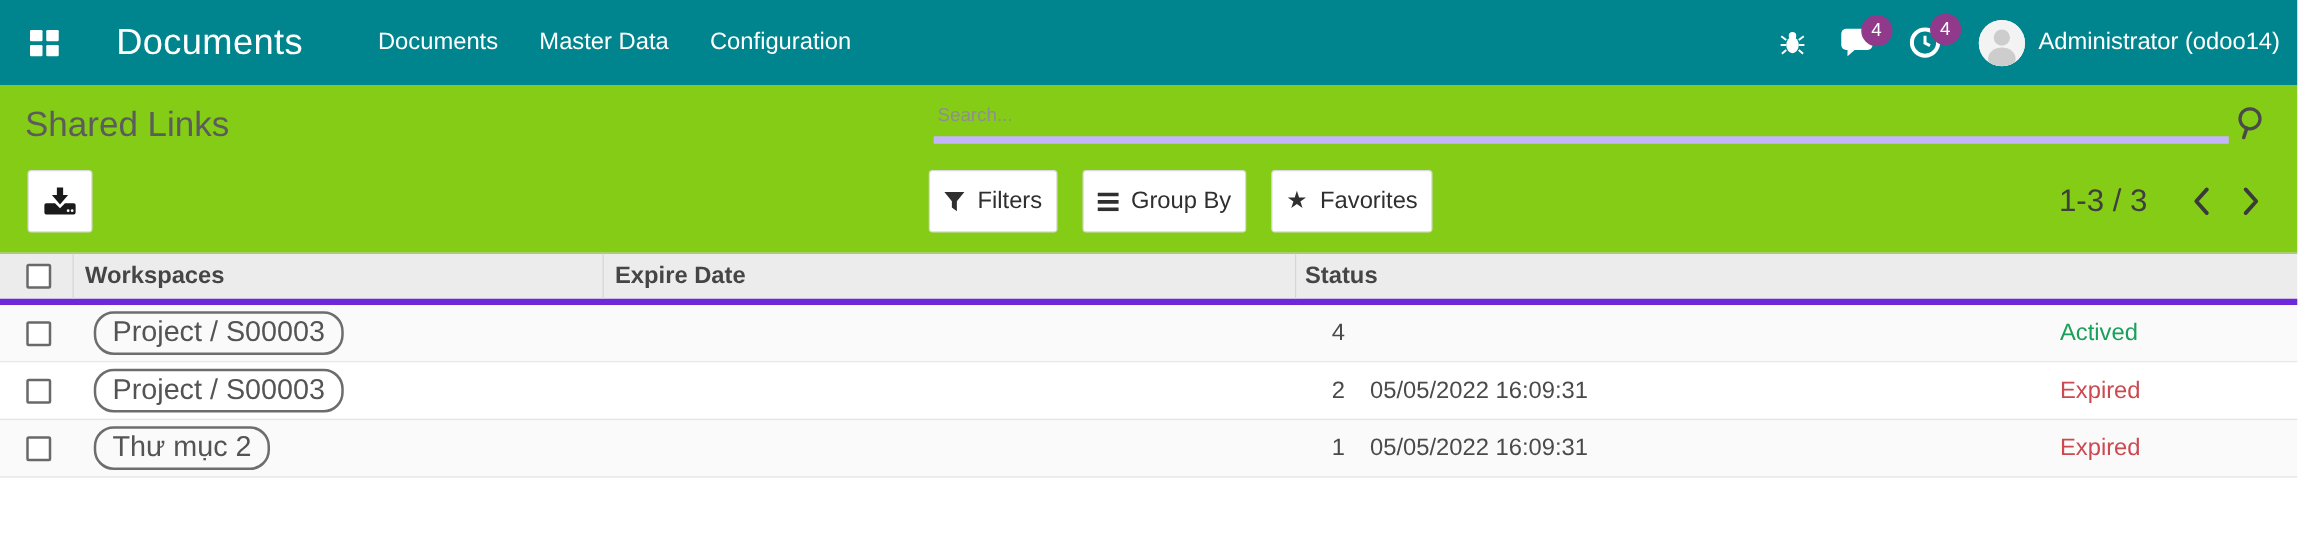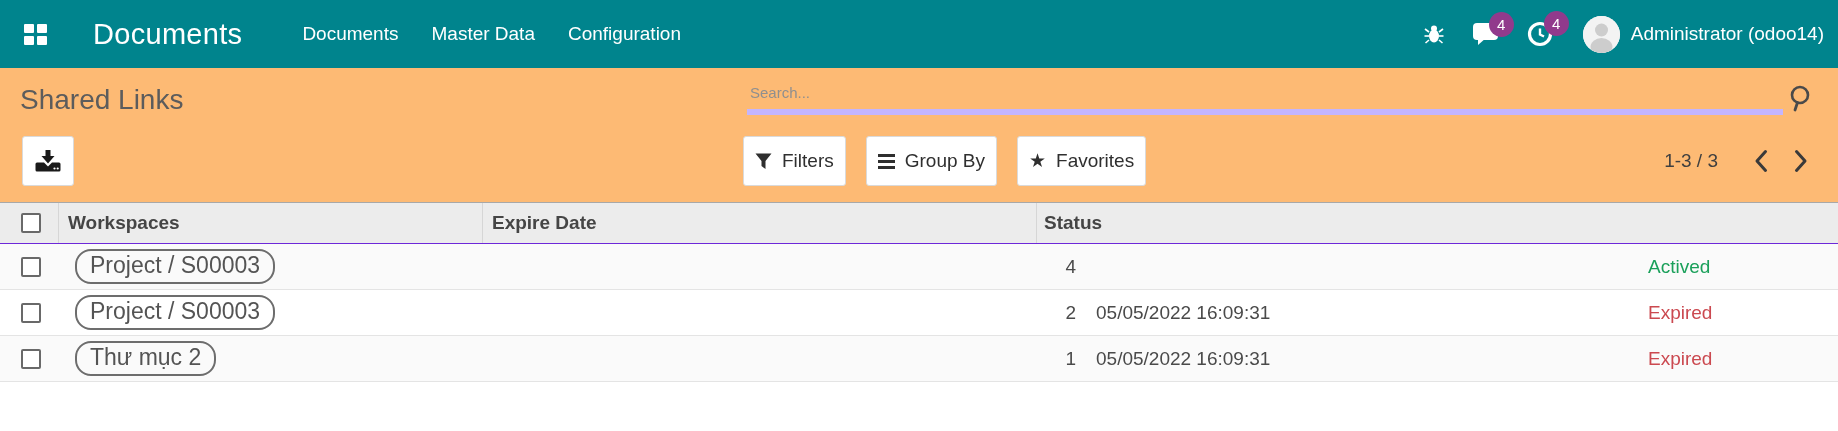--- a/index.html
+++ b/index.html
@@ -25,21 +25,21 @@
   .badge {
     position:absolute; top:-10px; left:17px; min-width:25px; height:25px; border-radius:13px;
     background:#913A8C; color:#fff; font-size:15px; display:flex; align-items:center;
     justify-content:center; padding:0 6px;
   }
   .avatar { width:37px; height:37px; border-radius:50%; overflow:hidden; margin-left:30px;
     background:#f4f4f4; cursor:pointer; flex-shrink:0; }
   .username { font-size:19px; margin-left:11px; cursor:pointer; white-space:nowrap; }
 
   
-  .control-panel { position:relative; height:134px; background:#fdba74; }
+  .control-panel { position:relative; height:134px; background:#84cc16; }
   .page-title { position:absolute; left:20px; top:16px; font-size:28px; color:#5C5C5C; }
   .search-wrap { position:absolute; left:747px; top:10px; width:1036px; }
   .search-input {
     width:100%; border:none; outline:none; border-bottom:6px solid #c4b5fd;
     font-size:15px; color:#444; padding:6px 2px 8px 3px; background:transparent;
     font-family:"Liberation Sans", sans-serif;
   }
   .search-input::placeholder { color:#8F8F8F; opacity:1; }
   .search-icon { position:absolute; left:1786px; top:16px; cursor:pointer; }
 
@@ -49,29 +49,29 @@
     justify-content:center; cursor:pointer;
   }
   .btn-group { position:absolute; left:743px; top:68px; display:flex; gap:20px; }
   .cp-btn {
     height:50px; background:#fff; border:1px solid #DADADA; border-radius:3px;
     font-size:19px; color:#2F2F2F; display:flex; align-items:center; gap:10px;
     padding:0 11px; cursor:pointer; font-family:"Liberation Sans", sans-serif;
   }
   .star-glyph { font-size:19px; line-height:1; position:relative; top:-1px; }
   .pager { position:absolute; top:68px; right:24px; height:50px; display:flex; align-items:center; }
-  .pager-range { font-size:19px; color:#3F3F3F; margin-right:30px; }
+  .pager-range { font-size:25px; color:#3F3F3F; margin-right:30px; }
   .pager-btn { background:none; border:none; cursor:pointer; padding:4px 6px; display:flex; align-items:center; }
   .pager-btn + .pager-btn { margin-left:14px; }
 
   
   .list-table { width:1838px; }
   .thead {
     display:flex; height:42px; background:#ECECEC; border-top:1px solid #A8A8A8;
-    border-bottom:1px solid #6d28d9; font-weight:bold; font-size:19px; color:#454545;
+    border-bottom:5px solid #6d28d9; font-weight:bold; font-size:19px; color:#454545;
     align-items:center;
   }
   .thead .cell { border-right:1px solid #D6D6D6; height:100%; display:flex; align-items:center; }
   .thead .cell:last-child { border-right:none; }
   .trow {
     display:flex; height:46px; align-items:center; font-size:19px; color:#4A4A4A;
     border-bottom:1px solid #E4E4E4; background:#fff; cursor:pointer;
   }
   .trow.striped { background:#FAFAFA; }
   .col-check { width:59px; flex-shrink:0; display:flex; align-items:center; }

